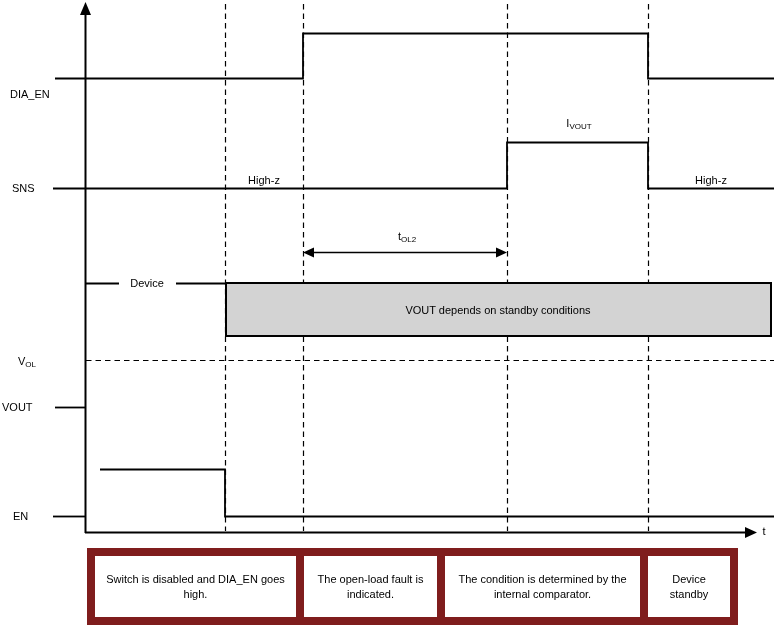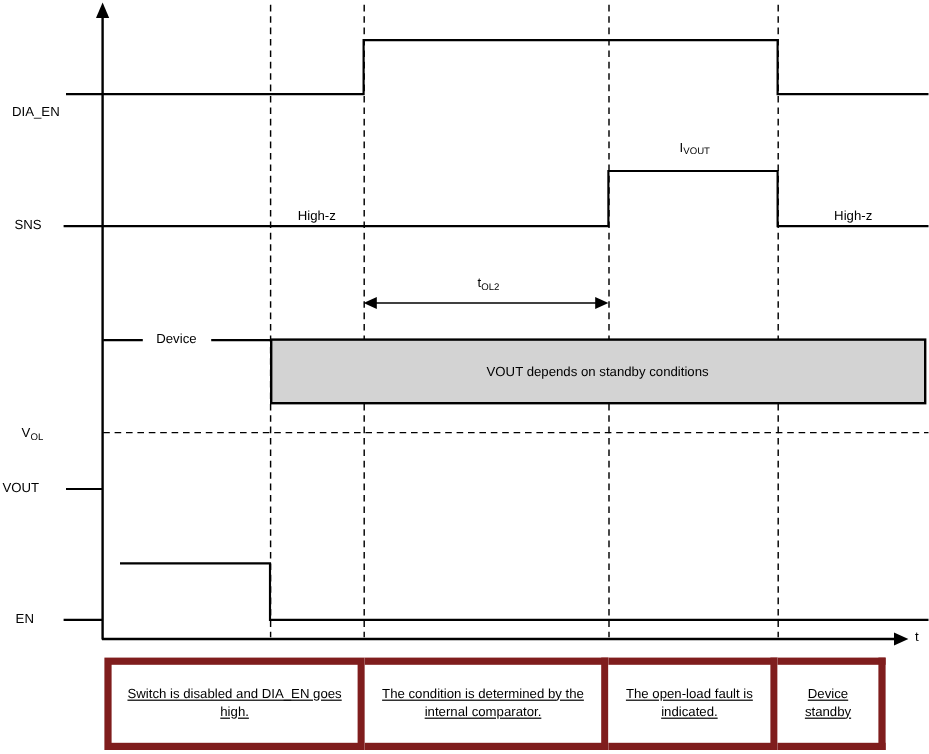--- a/index.html
+++ b/index.html
@@ -30,30 +30,29 @@
     position: absolute;
     left: 87px;
     top: 548px;
     width: 655px;
     height: 77px;
     display: flex;
     box-sizing: border-box;
   }
   .footnote-cell {
     box-sizing: border-box;
-    border: 6px solid #7f1d1d;
+    border: 8px solid #7f1d1d;
     display: flex;
     align-items: center;
     justify-content: center;
     text-align: center;
     font-size: 11px;
     line-height: 15px;
     padding: 2px 10px;
     background: #fff;
-    text-decoration: underline;
   }
   .footnote-cell + .footnote-cell { border-left: none; }
 </style>
 </head>
 <body>
 
 <div class="stage">
 
   <svg width="774" height="628" viewBox="0 0 774 628">
 
@@ -98,18 +97,18 @@
   <div class="lbl centered" style="left:264px; top:180px;">High-z</div>
   <div class="lbl centered" style="left:711px; top:180px;">High-z</div>
   <div class="lbl centered" style="left:579px; top:124px;"><span>I</span><sub>VOUT</sub></div>
   <div class="lbl centered" style="left:407px; top:237px;"><span>t</span><sub>OL2</sub></div>
   <div class="lbl centered" style="left:147px; top:283px;">Device</div>
   <div class="lbl centered" style="left:498px; top:310px;">VOUT depends on standby conditions</div>
   <div class="lbl centered" style="left:764px; top:531px;">t</div>
 
   <div class="footnote-row">
     <div class="footnote-cell" style="width:217px;">Switch is disabled and DIA_EN goes high.</div>
+    <div class="footnote-cell" style="width:141px;">The open-load fault is indicated.</div>
     <div class="footnote-cell" style="width:203px;">The condition is determined by the internal comparator.</div>
-    <div class="footnote-cell" style="width:141px;">The open-load fault is indicated.</div>
     <div class="footnote-cell" style="width:90px;">Device standby</div>
   </div>
 
 </div>
 
 </body></html>

